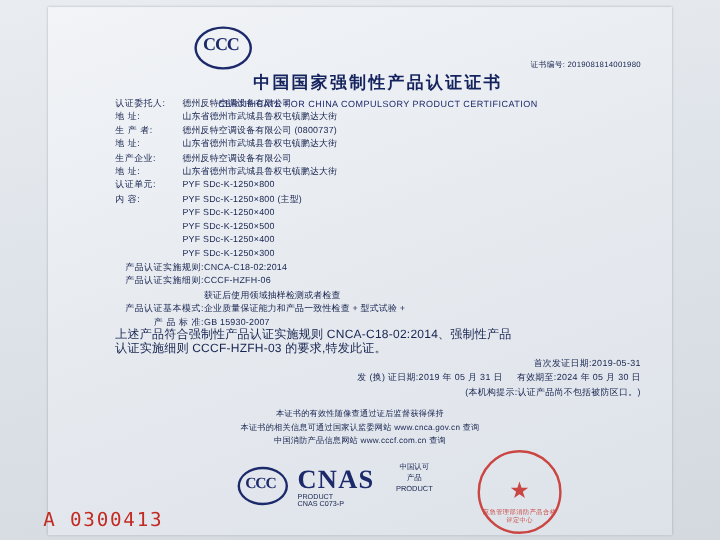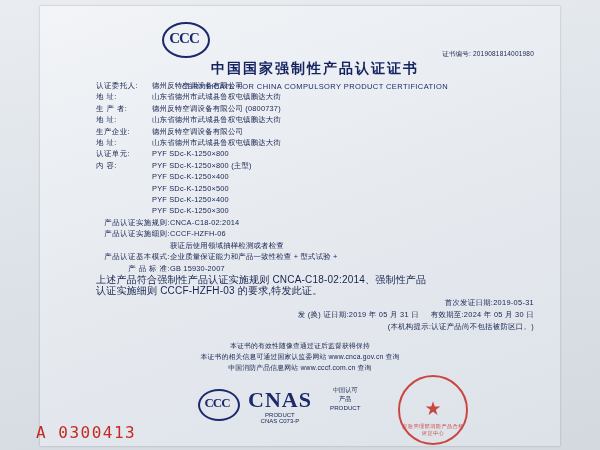--- a/index.html
+++ b/index.html
@@ -118,21 +118,21 @@
     position:absolute;left:0;top:0;width:38px;height:28px;
     border:2px solid #1c2a6b;border-radius:50%;
   }
   .ccc-small .txt{
     position:absolute;left:0;top:0;width:38px;height:28px;
     line-height:28px;text-align:center;color:#1c2a6b;
     font-weight:bold;font-size:13px;letter-spacing:-1px;
     font-family:"Liberation Serif", serif;
   }
   .cnas{
-    position:absolute;left:208px;top:10px;text-align:center;
+    position:absolute;left:208px;top:10px;text-align:left;
   }
   .cnas .mark{
     font-family:"Liberation Serif", serif;
     font-size:22px;font-weight:bold;color:#1c2a6b;letter-spacing:1px;
   }
   .cnas .c1{font-size:6px;color:#16234f;margin-top:-1px;}
   .cnas .c2{font-size:6px;color:#16234f;}
   .cn-mark{
     position:absolute;left:290px;top:8px;text-align:center;
     font-size:6.2px;color:#16234f;line-height:9px;

